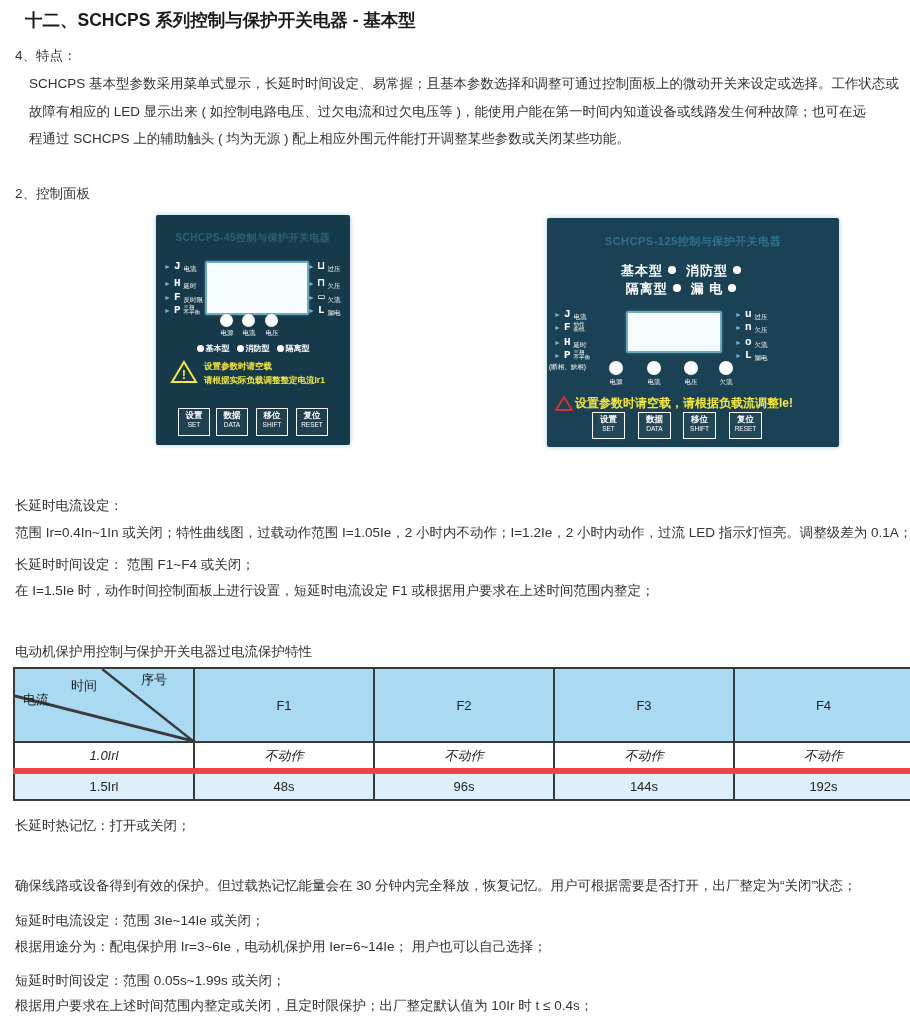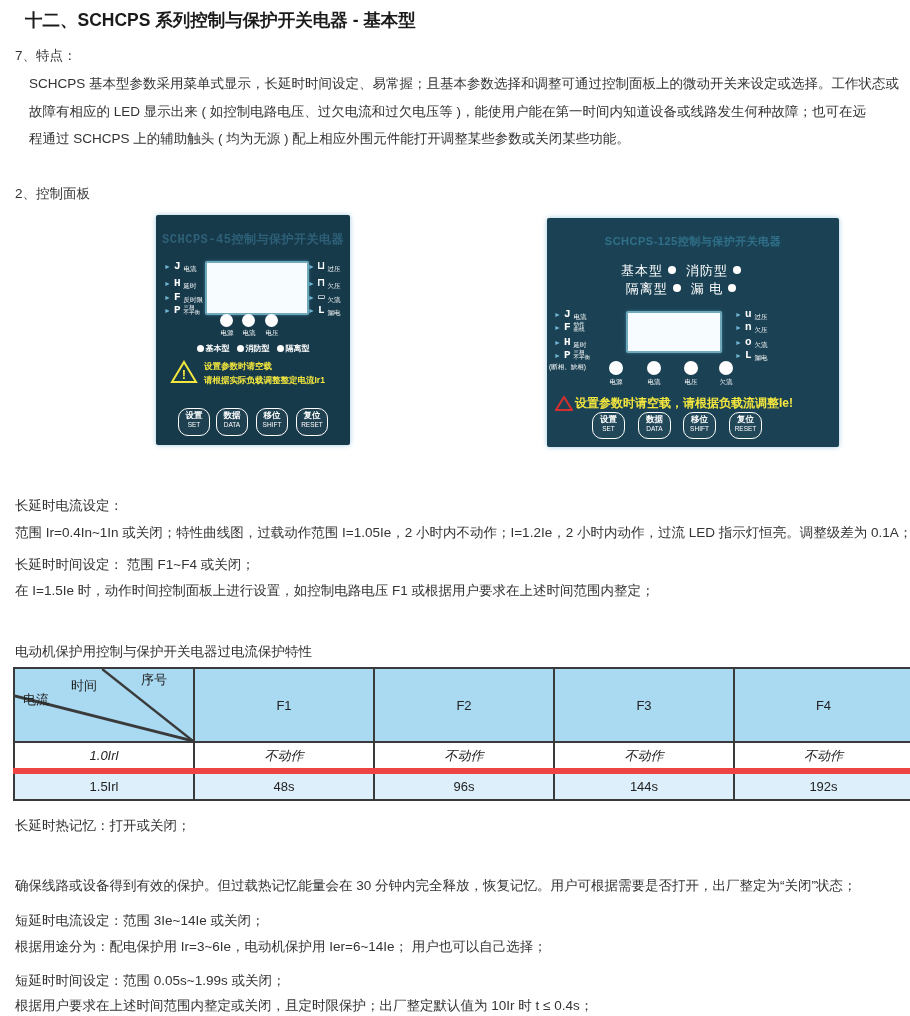--- a/index.html
+++ b/index.html
@@ -7,44 +7,44 @@
         font-family:"Liberation Sans","DejaVu Sans",sans-serif;color:#333;margin-left:9px;}
   .tline{position:absolute;font-size:13.5px;white-space:nowrap;line-height:1.3;}
   .doc-title{position:absolute;top:8px;left:16px;margin:0;font-size:17.5px;font-weight:bold;color:#1a1a1a;white-space:nowrap;}
   .indent{left:20px;}
 
   
   .panel{position:absolute;border-radius:2px;box-shadow:0 0 5px rgba(130,185,215,.75);}
   .p1{left:147px;top:215px;width:194px;height:230px;background:#173a4b;}
   .p2{left:538px;top:218px;width:292px;height:229px;background:#1b4254;}
   .p-title{position:absolute;left:0;right:0;text-align:center;font-weight:bold;white-space:nowrap;}
-  .p1 .p-title{top:16px;font-size:12px;color:#2e6078;letter-spacing:.5px;font-family:Liberation Mono, monospace;}
+  .p1 .p-title{top:16px;font-size:10px;color:#2e6078;letter-spacing:.5px;}
   .p2 .p-title{top:16px;font-size:11px;color:#30708a;letter-spacing:.5px;}
   .lcd{position:absolute;background:#f6fcff;border:2px solid #70a8bc;border-radius:2px;box-shadow:0 0 3px #3d7b92;}
   .p1 .lcd{left:49px;top:46px;width:100px;height:50px;}
   .p2 .lcd{left:79px;top:93px;width:92px;height:38px;}
   .led{position:absolute;display:flex;align-items:center;gap:3px;color:#fff;height:14px;}
   .arr{color:#6fb6d3;font-size:7px;line-height:1;}
   .glyph{font-weight:bold;font-size:11px;line-height:1;font-family:"Liberation Mono","DejaVu Sans Mono",monospace;}
   .lblcol{line-height:1;}
   .l1{font-size:6.5px;}
   .l2{font-size:5.5px;}
   .cir{position:absolute;border-radius:50%;background:#fff;}
   .p1 .cir{width:13px;height:13px;}
   .p2 .cir{width:14px;height:14px;}
   .cirlbl{position:absolute;font-size:6.5px;color:#fff;width:30px;text-align:center;}
   .typerow1{position:absolute;left:0;right:0;top:128px;display:flex;justify-content:center;gap:7px;align-items:center;
             color:#fff;font-size:8px;font-weight:bold;}
   .typeitem{display:flex;align-items:center;gap:2px;}
   .dot{display:inline-block;width:7px;height:7px;border-radius:50%;background:#fff;}
-  .p2types{position:absolute;left:0;right:46px;text-align:center;color:#fff;font-weight:normal;font-size:13px;letter-spacing:1px;padding-left:32px;}
+  .p2types{position:absolute;left:0;right:46px;text-align:center;color:#fff;font-weight:bold;font-size:13px;letter-spacing:1px;padding-left:32px;}
   .p2types .dot{width:8px;height:8px;margin:0 10px 0 5px;vertical-align:1px;}
   .warn1-line{position:absolute;left:48px;color:#f2e53e;font-size:8.5px;font-weight:bold;white-space:nowrap;}
   .warn2-line{position:absolute;left:28px;top:177px;color:#f2e53e;font-size:12px;font-weight:bold;white-space:nowrap;}
-  .pbtn{position:absolute;border:1px solid #fff;border-radius:10px;color:#fff;text-align:center;
+  .pbtn{position:absolute;border:1px solid #fff;border-radius:0;color:#fff;text-align:center;
         box-sizing:border-box;padding-top:2px;background:rgba(255,255,255,0.03);}
   .p1 .pbtn{top:193px;width:32px;height:28px;}
   .p2 .pbtn{top:194px;width:33px;height:27px;}
   .bcn{font-size:8.5px;font-weight:bold;line-height:1.15;}
   .ben{font-size:6.5px;line-height:1.1;}
 
   
   .tbl-wrap{position:absolute;left:4px;top:667px;width:899px;}
   table.tbl{border-collapse:collapse;width:100%;table-layout:fixed;}
   .tbl th,.tbl td{border:2px solid #3a3a3a;text-align:center;font-size:13px;color:#222;font-weight:normal;}
@@ -59,21 +59,21 @@
   .c-seq{left:126px;top:2px;}
   .c-cur{left:8px;top:22px;}
 </style>
 </head>
 <body>
 
 <div class="page">
 
   <h1 class="doc-title">十二、SCHCPS 系列控制与保护开关电器 - 基本型</h1>
 
-  <div class="tline" style="top:47px;left:6px">7、特点：</div>
+  <div class="tline" style="top:47px;left:6px">4、特点：</div>
   <div class="tline indent" style="top:75px">SCHCPS 基本型参数采用菜单式显示，长延时时间设定、易常握；且基本参数选择和调整可通过控制面板上的微动开关来设定或选择。工作状态或</div>
   <div class="tline indent" style="top:130px">程通过 SCHCPS 上的辅助触头 ( 均为无源 ) 配上相应外围元件能打开调整某些参数或关闭某些功能。</div>
   <div class="tline indent" style="top:103px">故障有相应的 LED 显示出来 ( 如控制电路电压、过欠电流和过欠电压等 )，能使用户能在第一时间内知道设备或线路发生何种故障；也可在远</div>
 
   <div class="tline" style="top:185px;left:6px">2、控制面板</div>
 
   <div class="panel p1">
     <div class="p-title">SCHCPS-45控制与保护开关电器</div>
 
     <div class="led" style="left:8px;top:44px">
@@ -259,21 +259,21 @@
     </div>
     <div class="pbtn" style="left:182px">
       <div class="bcn">复位</div>
       <div class="ben">RESET</div>
     </div>
   </div>
 
   <div class="tline" style="top:497px;left:6px">长延时电流设定：</div>
   <div class="tline" style="top:524px;left:6px">范围 Ir=0.4In~1In 或关闭；特性曲线图，过载动作范围 I=1.05Ie，2 小时内不动作；I=1.2Ie，2 小时内动作，过流 LED 指示灯恒亮。调整级差为 0.1A；</div>
   <div class="tline" style="top:556px;left:6px">长延时时间设定：  范围 F1~F4 或关闭；</div>
-  <div class="tline" style="top:582px;left:6px">在 I=1.5Ie 时，动作时间控制面板上进行设置，如控制电路电压 F1 或根据用户要求在上述时间范围内整定；</div>
+  <div class="tline" style="top:582px;left:6px">在 I=1.5Ie 时，动作时间控制面板上进行设置，短延时电流设定 F1 或根据用户要求在上述时间范围内整定；</div>
 
   <div class="tline" style="top:643px;left:6px">电动机保护用控制与保护开关电器过电流保护特性</div>
 
   <div class="tbl-wrap">
     <table class="tbl">
       <colgroup>
         <col style="width:180px">
           <col style="width:180px">
           <col style="width:180px">
           <col style="width:180px">

